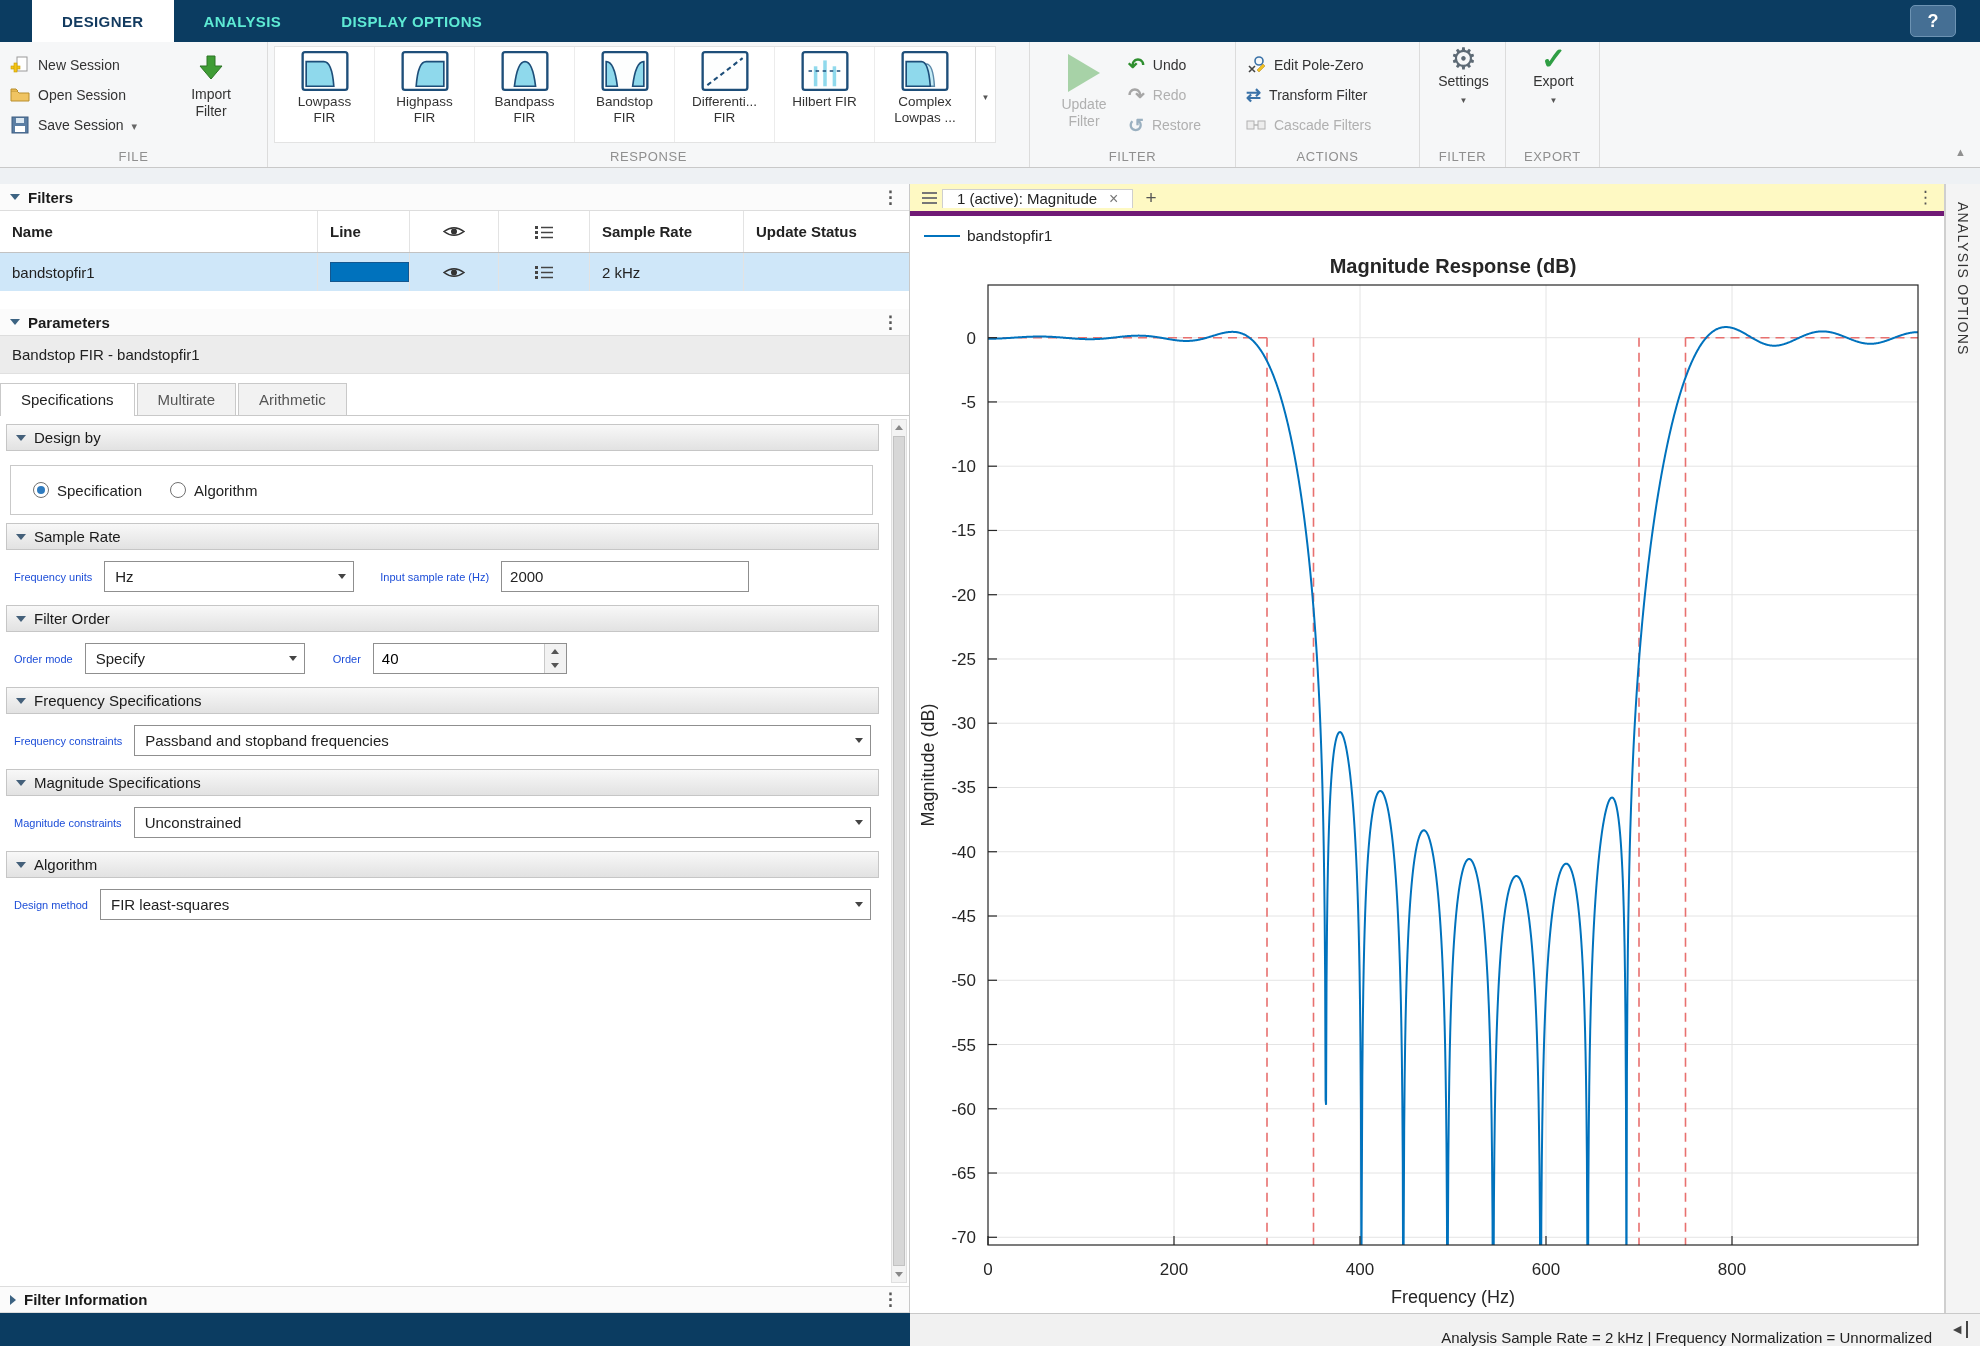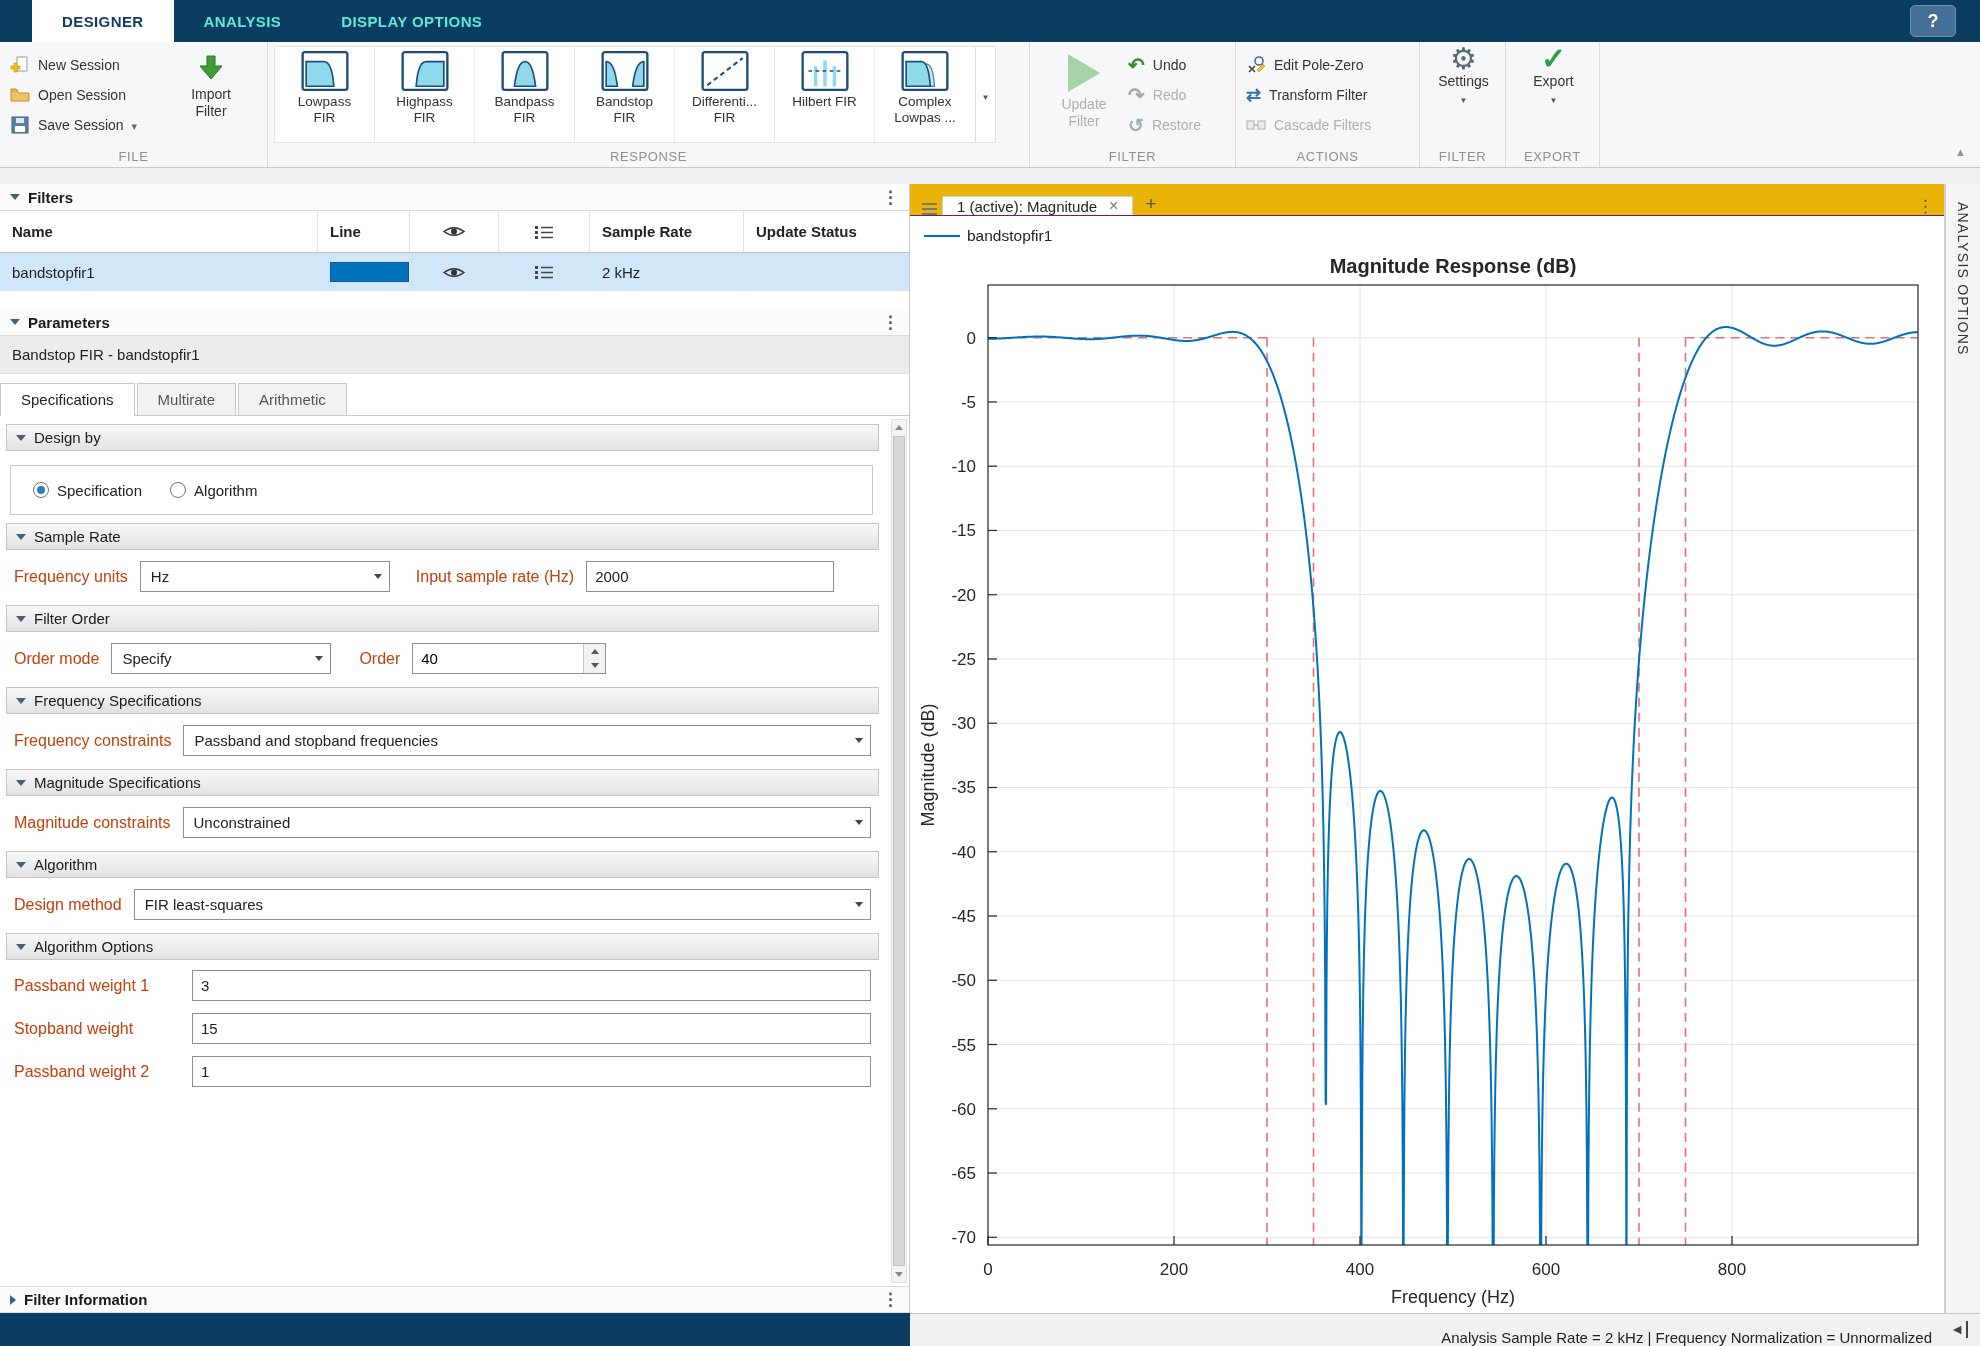--- a/index.html
+++ b/index.html
@@ -64,21 +64,21 @@
 .ptab{padding:7px 20px;border:1px solid #c9c9c9;border-bottom:none;background:#f2f2f2;color:#555;font-size:15px;margin-right:2px;cursor:pointer}
 .ptab.active{background:#fff;color:#222;margin-bottom:-1px;padding-bottom:8px}
 .pcontent{flex:1;position:relative;overflow:hidden;background:#fff;padding-right:24px}
 .sec-hd{height:27px;margin:8px 6px 0 6px;background:linear-gradient(#f8f8f8,#e2e2e2);border:1px solid #c6c6c6;display:flex;align-items:center;padding:0 9px;font-size:15px;color:#1a1a1a;gap:8px}
 .sec-hd .tri.down{border-top-color:#44607a}
 .dbox{margin:14px 12px 6px 10px;border:1px solid #c9c9c9;height:50px;display:flex;align-items:center;gap:28px;padding-left:22px;background:#fff}
 .radio{display:inline-flex;align-items:center;gap:8px;font-size:15px;cursor:pointer}
 .radio .dot{width:16px;height:16px;border:1px solid #707070;border-radius:50%;background:#fff;position:relative}
 .radio.sel .dot::after{content:"";position:absolute;inset:3px;border-radius:50%;background:#2e7bbf}
 .prow{display:flex;align-items:center;padding:11px 14px 5px 14px;gap:12px;font-size:15px}
-.lb{font-size:16px;color:#c2410c;white-space:nowrap}
+.lb{font-size:11px;color:#1d4ed8;white-space:nowrap}
 .ctl-select{display:inline-flex;align-items:center;justify-content:space-between;background:#fff;border:1px solid #8f8f8f;height:31px;padding-left:10px;font-size:15px;color:#222;cursor:pointer}
 .ctl-select .caret{width:22px;align-self:stretch;display:flex;align-items:center;justify-content:center}
 .ctl-select .caret::after{content:"";width:0;height:0;border-left:4.5px solid transparent;border-right:4.5px solid transparent;border-top:5.5px solid #444}
 .ctl-input{border:1px solid #8f8f8f;height:31px;padding:0 8px;font-size:15px;color:#222;font-family:"Liberation Sans",sans-serif;background:#fff}
 .spinwrap{display:inline-flex;border:1px solid #8f8f8f;height:31px;background:#fff}
 .spinwrap input{border:none;height:29px;width:170px;padding:0 8px;font-size:15px;font-family:inherit;outline:none}
 .spincol{width:22px;display:flex;flex-direction:column;border-left:1px solid #c9c9c9}
 .sbtn{flex:1;display:flex;align-items:center;justify-content:center;background:#f2f2f2;cursor:pointer}
 .sbtn.up::after{content:"";width:0;height:0;border-left:4px solid transparent;border-right:4px solid transparent;border-bottom:5px solid #555}
 .sbtn.dn::after{content:"";width:0;height:0;border-left:4px solid transparent;border-right:4px solid transparent;border-top:5px solid #555}
@@ -90,21 +90,21 @@
 .vscroll{position:absolute;right:2px;top:3px;bottom:3px;width:16px;background:#f3f3f3;border:1px solid #e0e0e0}
 .varrow{position:absolute;left:0;right:0;height:15px;display:flex;align-items:center;justify-content:center;background:#f3f3f3}
 .varrow.top{top:0}.varrow.bot{bottom:0}
 .varrow.top::after{content:"";border-left:4px solid transparent;border-right:4px solid transparent;border-bottom:5px solid #888}
 .varrow.bot::after{content:"";border-left:4px solid transparent;border-right:4px solid transparent;border-top:5px solid #888}
 .vthumb{position:absolute;left:1px;right:1px;top:16px;bottom:16px;background:#d7d7d7;border:1px solid #c2c2c2}
 .info-bar{margin-top:auto}
 
 
 .right-panel{position:absolute;left:910px;top:184px;width:1035px;height:1129px;background:#fff;border-right:1px solid #cfcfcf}
-.plot-tabstrip{height:32px;background:#eab308;border-bottom:1px solid #701a75;display:flex;align-items:flex-end;padding-left:6px}
+.plot-tabstrip{height:32px;background:#fef9c3;border-bottom:5px solid #701a75;display:flex;align-items:center;padding-left:6px}
 .burger{width:26px;display:flex;flex-direction:column;justify-content:center;gap:3px;align-items:center;cursor:pointer}
 .burger i{display:block;width:15px;height:2px;background:#777}
 .plot-tab{display:flex;align-items:center;gap:12px;background:#fff;border:1px solid #cfcfcf;border-bottom:none;padding:0 14px;font-size:15px;color:#222;margin-top:1px}
 .tab-close{color:#777;font-size:16px;cursor:pointer}
 .tab-add{display:flex;align-items:center;padding:0 12px;color:#555;font-size:19px;cursor:pointer}
 .plot-tabstrip .kebab{display:flex;align-items:center;margin-right:10px}
 #plot-svg{position:absolute;left:0;top:32px}
 #plot-svg text{font-family:"Liberation Sans",sans-serif}
 
 
@@ -496,38 +496,20 @@
         </div>
         <div class="prow">
           <span class="lb">Design method</span>
           <div class="ctl-select" style="flex:1">
               <span>FIR least-squares</span>
               <span class="caret"></span>
             </div>
         </div>
       </div>
 
-      <div>
-        <div class="sec-hd">
-          <span class="tri down"></span>
-          <span>Algorithm Options</span>
-        </div>
-        <div class="aorow" style="margin-top:4px">
-          <span class="lb">Passband weight 1</span>
-          <input class="ctl-input" value="3" style="">
-        </div>
-        <div class="aorow">
-          <span class="lb">Stopband weight</span>
-          <input class="ctl-input" value="15" style="">
-        </div>
-        <div class="aorow">
-          <span class="lb">Passband weight 2</span>
-          <input class="ctl-input" value="1" style="">
-        </div>
-      </div>
 
       <div class="vscroll">
         <div class="varrow top"></div>
         <div class="vthumb"></div>
         <div class="varrow bot"></div>
       </div>
     </div>
 
     <div class="panel-hd info-bar" style="border-top:1px solid #ddd">
       <span class="tri right"></span>

